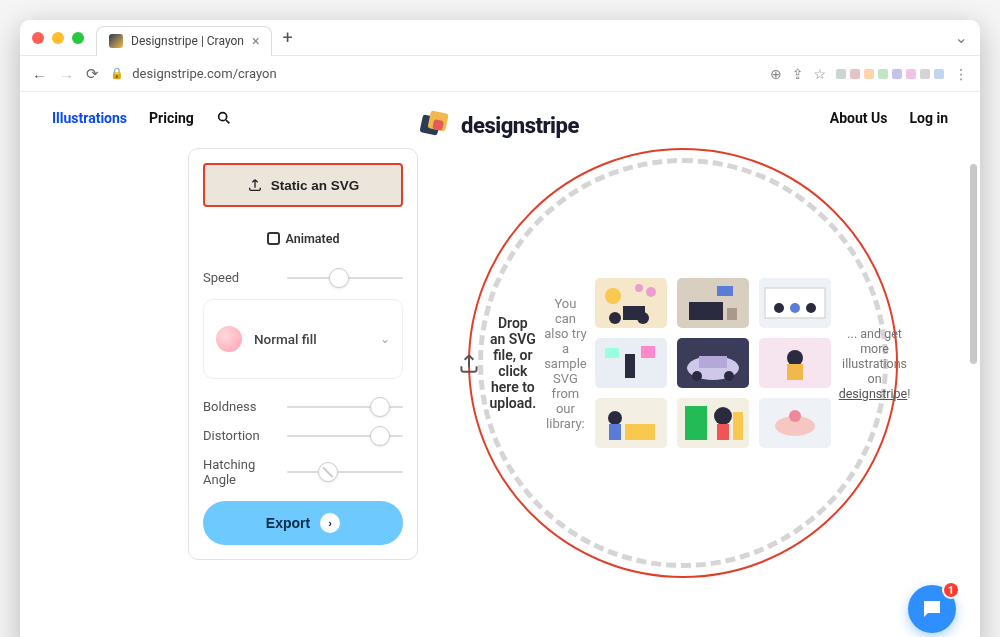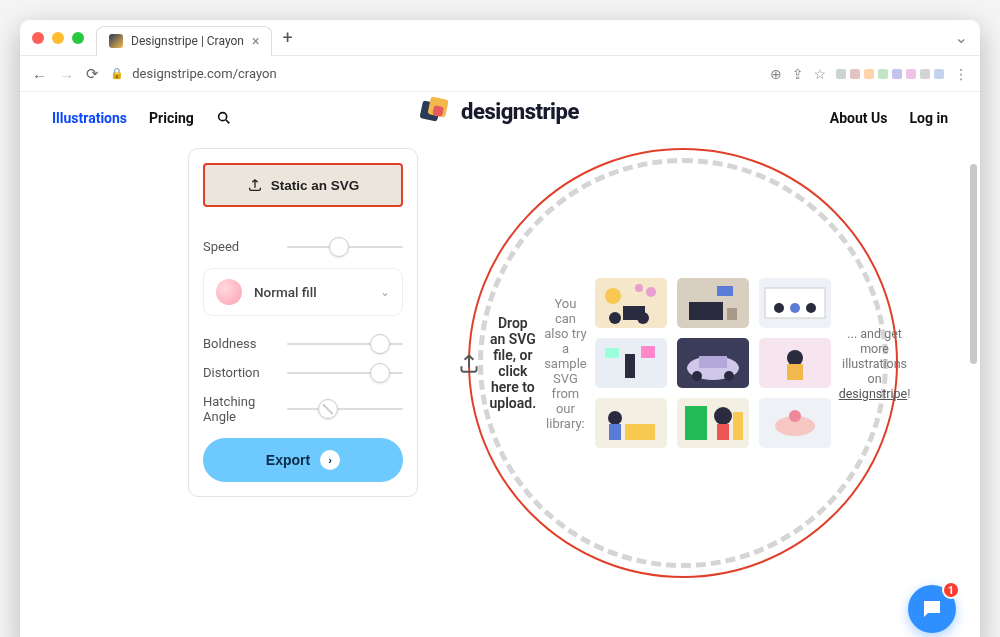--- a/index.html
+++ b/index.html
@@ -17,21 +17,21 @@
 .titlebar-right { margin-left: auto; color: #888; }
 .urlbar { height: 36px; display: flex; align-items: center; padding: 0 12px; gap: 12px; border-bottom: 1px solid #eee; background: #fff; }
 .urlbar .navicon { color: #666; font-size: 15px; }
 .address { flex: 1; display: flex; align-items: center; gap: 8px; color: #555; font-size: 13px; }
 .lock { font-size: 11px; }
 .url-actions { display: flex; gap: 10px; align-items: center; color: #888; font-size: 14px; }
 .pills { display: flex; gap: 4px; }
 .pill { width: 10px; height: 10px; border-radius: 2px; opacity: 0.5; }
 .content { flex: 1; position: relative; overflow: hidden; background: #fff; }
 .content-scroll { position: absolute; inset: 0; overflow: auto; padding: 0 28px 30px; }
-.topnav { display: flex; align-items: flex-end; padding: 18px 4px 22px; }
+.topnav { display: flex; align-items: flex-start; padding: 18px 4px 22px; }
 .nav-left { display: flex; align-items: center; gap: 22px; }
 .nav-link { font-size: 14px; font-weight: 700; color: #111; }
 .nav-link.active { color: #0a47ff; }
 .search-icon { font-size: 16px; }
 .logo { position: absolute; left: 50%; transform: translateX(-50%); display: flex; align-items: center; gap: 10px; }
 .logo-mark { width: 30px; height: 30px; position: relative; }
 .logo-mark span { position: absolute; width: 18px; height: 18px; border-radius: 3px; transform: rotate(12deg); }
 .logo-mark .lm1 { background: #2b3a55; top: 6px; left: 0; }
 .logo-mark .lm2 { background: #f2b84b; top: 2px; left: 8px; }
 .logo-mark .lm3 { background: #e55a5a; top: 10px; left: 12px; width: 10px; height: 10px; }
@@ -44,21 +44,21 @@
 .toggle-row { display: flex; gap: 10px; margin: 16px 0; }
 .toggle { flex: 1; display: flex; align-items: center; justify-content: center; gap: 6px; padding: 8px 6px; border-radius: 18px; font-size: 12.5px; font-weight: 600; color: #333; cursor: pointer; }
 .toggle.selected { background: #ece5dc; }
 .toggle-radio { width: 13px; height: 13px; border: 2px solid #333; border-radius: 3px; display: inline-block; position: relative; }
 .toggle.selected .toggle-radio::after { content: ''; position: absolute; inset: 1px; background: #5a6bff; border-radius: 2px; }
 .slider-row { display: flex; align-items: center; gap: 12px; margin: 14px 0; }
 .slider-label { width: 72px; font-size: 13px; color: #555; }
 .slider-track { flex: 1; height: 2px; background: #ddd; position: relative; border-radius: 2px; }
 .slider-thumb { position: absolute; top: 50%; transform: translate(-50%, -50%); width: 20px; height: 20px; border: 1px solid #ccc; background: #fff; border-radius: 50%; box-shadow: 0 1px 3px rgba(0,0,0,0.1); }
 .slider-thumb.diag::after { content: ''; position: absolute; left: 50%; top: 50%; width: 14px; height: 1.5px; background: #ccc; transform: translate(-50%, -50%) rotate(45deg); }
-.fill-select { display: flex; align-items: center; gap: 12px; border: 1px solid #eee; border-radius: 10px; padding: 10px 12px; margin: 14px 0 20px; cursor: pointer; }
+.fill-select { display: flex; align-items: center; gap: 12px; border: 1px solid #eee; border-radius: 10px; padding: 26px 12px; margin: 14px 0 20px; cursor: pointer; }
 .fill-swatch { width: 26px; height: 26px; border-radius: 50%; background: radial-gradient(circle at 35% 35%, #ffd9df 0%, #ffb7c3 60%, #ff9eb0 100%); }
 .fill-text { flex: 1; font-size: 13.5px; color: #444; font-weight: 500; }
 .chev { color: #aaa; font-size: 12px; }
 .export-btn { width: 100%; background: #6ec9ff; border: none; border-radius: 22px; padding: 12px; display: flex; align-items: center; justify-content: center; gap: 10px; font-weight: 700; font-size: 14px; color: #0b2c4a; cursor: pointer; margin-top: 3px; }
 .export-btn .arrow-circ { width: 20px; height: 20px; border-radius: 50%; background: #fff; display: flex; align-items: center; justify-content: center; font-size: 11px; color: #0b2c4a; }
 .dropzone-wrap { position: relative; width: 430px; height: 430px; }
 .red-ring { position: absolute; inset: 0; border: 2px solid #e0402a; border-radius: 50%; pointer-events: none; }
 .dashed-ring { position: absolute; inset: 10px; border: 5px dashed #d5d5d5; border-radius: 50%; }
 .drop-inner { position: absolute; inset: 40px; display: flex; align-items: center; justify-content: center; gap: 8px; text-align: center; }
 .up-icon { color: #555; }
@@ -153,20 +153,24 @@
         <div class="panel">
           <button class="upload-btn">
             <svg width="16" height="16" viewBox="0 0 24 24" fill="none" stroke="#222" stroke-width="2">
                 <path d="M12 16V4M12 4l-4 4M12 4l4 4"></path>
                 <path d="M4 16v2a2 2 0 002 2h12a2 2 0 002-2v-2"></path>
               </svg>
             <span>Static an SVG</span>
           </button>
 
           <div class="toggle-row">
+            <div class="toggle">
+              <span class="toggle-radio"></span>
+              <span>Animated</span>
+            </div>
           </div>
 
           <div class="slider-row">
             <span class="slider-label">Speed</span>
             <div class="slider-track">
                 <div class="slider-thumb" style="left:45%"></div>
               </div>
           </div>
 
           <div class="fill-select">

